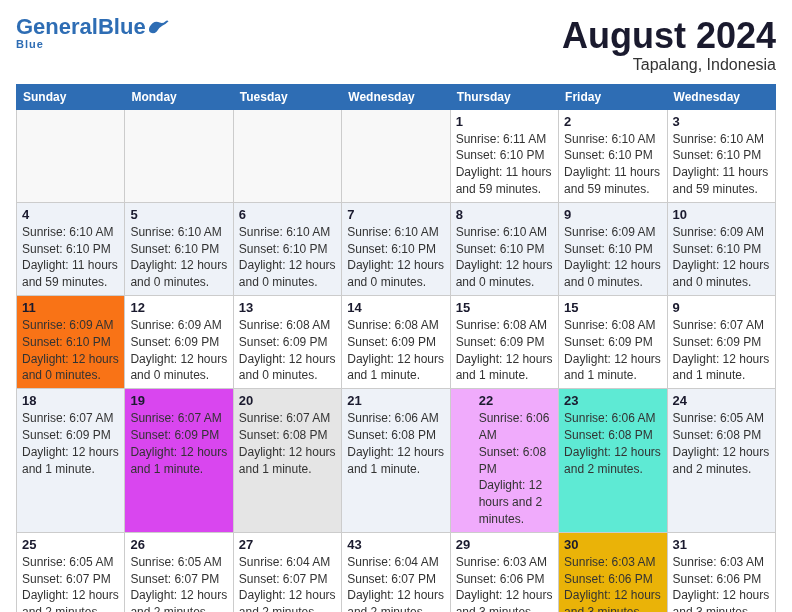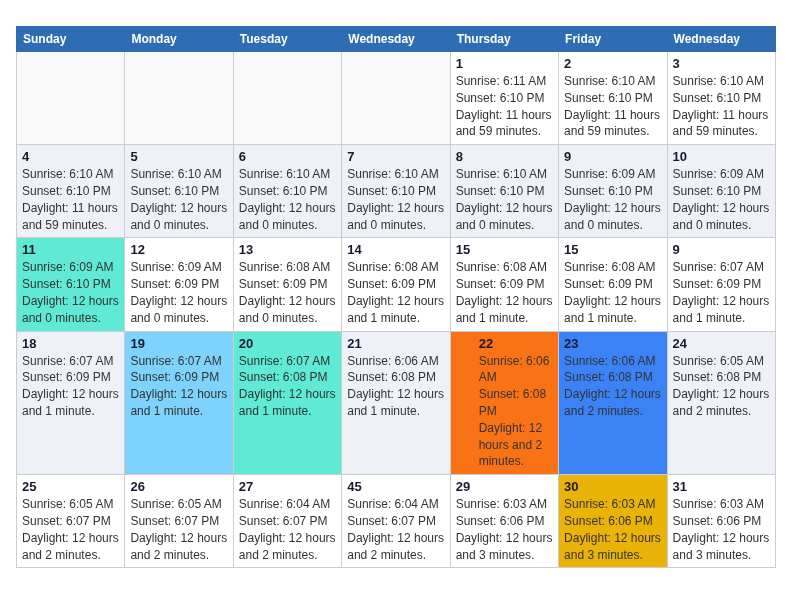--- a/index.html
+++ b/index.html
@@ -98,20 +98,35 @@
       background: #f0f4fa;
     }
     .calendar tbody tr:nth-child(odd) td:not(.empty) {
       background: #fff;
     }
   </style>
 </head>
 <body>
 
 <div class="header">
+  <div class="logo">
+    <div style="display:flex;align-items:center;">
+      <span class="logo-text">
+        <span>General</span><span style="color:#2e6db4;">Blue</span>
+      </span>
+      <svg class="logo-bird" viewBox="0 0 30 24" fill="#2e6db4">
+        <path d="M2,12 Q8,2 16,6 Q20,8 24,4 Q26,2 28,4 Q24,8 20,10 Q16,12 12,18 Q8,22 4,20 Q0,18 2,12Z"></path>
+      </svg>
+    </div>
+    <div class="logo-tagline">Blue</div>
+  </div>
+  <div class="title-block">
+    <div class="month-year">August 2024</div>
+    <div class="location">Tapalang, Indonesia</div>
+  </div>
 </div>
 
 <table class="calendar">
   <thead>
     <tr>
     <th>Sunday</th>
         <th>Monday</th>
         <th>Tuesday</th>
         <th>Wednesday</th>
         <th>Thursday</th>
@@ -162,21 +177,21 @@
         <td style="background: rgb(238, 242, 248);">
           <div class="day-number">9</div>
           <div class="day-info"><span>Sunrise: 6:09 AM</span><br><span>Sunset: 6:10 PM</span><br><span>Daylight: 12 hours and 0 minutes.</span></div>
         </td>
         <td style="background: rgb(238, 242, 248);">
           <div class="day-number">10</div>
           <div class="day-info"><span>Sunrise: 6:09 AM</span><br><span>Sunset: 6:10 PM</span><br><span>Daylight: 12 hours and 0 minutes.</span></div>
         </td>
       </tr>
       <tr>
-        <td style="background: #5eead4;">
+        <td style="background: #f97316;">
           <div class="day-number">11</div>
           <div class="day-info"><span>Sunrise: 6:09 AM</span><br><span>Sunset: 6:10 PM</span><br><span>Daylight: 12 hours and 0 minutes.</span></div>
         </td>
         <td style="background: rgb(255, 255, 255);">
           <div class="day-number">12</div>
           <div class="day-info"><span>Sunrise: 6:09 AM</span><br><span>Sunset: 6:09 PM</span><br><span>Daylight: 12 hours and 0 minutes.</span></div>
         </td>
         <td style="background: rgb(255, 255, 255); margin-left: 25px;">
           <div class="day-number">13</div>
           <div class="day-info"><span>Sunrise: 6:08 AM</span><br><span>Sunset: 6:09 PM</span><br><span>Daylight: 12 hours and 0 minutes.</span></div>
@@ -196,37 +211,37 @@
         <td style="background: rgb(255, 255, 255);">
           <div class="day-number">9</div>
           <div class="day-info"><span>Sunrise: 6:07 AM</span><br><span>Sunset: 6:09 PM</span><br><span>Daylight: 12 hours and 1 minute.</span></div>
         </td>
       </tr>
       <tr>
         <td style="background: rgb(238, 242, 248);">
           <div class="day-number">18</div>
           <div class="day-info"><span>Sunrise: 6:07 AM</span><br><span>Sunset: 6:09 PM</span><br><span>Daylight: 12 hours and 1 minute.</span></div>
         </td>
-        <td style="background: #7dd3fc;">
+        <td style="background: #d946ef;">
           <div class="day-number">19</div>
           <div class="day-info"><span>Sunrise: 6:07 AM</span><br><span>Sunset: 6:09 PM</span><br><span>Daylight: 12 hours and 1 minute.</span></div>
         </td>
-        <td style="background: #5eead4;">
+        <td style="background: #e5e5e5;">
           <div class="day-number">20</div>
           <div class="day-info"><span>Sunrise: 6:07 AM</span><br><span>Sunset: 6:08 PM</span><br><span>Daylight: 12 hours and 1 minute.</span></div>
         </td>
         <td style="background: rgb(238, 242, 248);">
           <div class="day-number">21</div>
           <div class="day-info"><span>Sunrise: 6:06 AM</span><br><span>Sunset: 6:08 PM</span><br><span>Daylight: 12 hours and 1 minute.</span></div>
         </td>
-        <td style="background: #f97316; padding-left: 28px;">
+        <td style="background: #f0abfc; padding-left: 28px;">
           <div class="day-number">22</div>
           <div class="day-info"><span>Sunrise: 6:06 AM</span><br><span>Sunset: 6:08 PM</span><br><span>Daylight: 12 hours and 2 minutes.</span></div>
         </td>
-        <td style="background: #3b82f6;">
+        <td style="background: #5eead4;">
           <div class="day-number">23</div>
           <div class="day-info"><span>Sunrise: 6:06 AM</span><br><span>Sunset: 6:08 PM</span><br><span>Daylight: 12 hours and 2 minutes.</span></div>
         </td>
         <td style="background: rgb(238, 242, 248);">
           <div class="day-number">24</div>
           <div class="day-info"><span>Sunrise: 6:05 AM</span><br><span>Sunset: 6:08 PM</span><br><span>Daylight: 12 hours and 2 minutes.</span></div>
         </td>
       </tr>
       <tr>
         <td style="background: rgb(255, 255, 255);">
@@ -235,21 +250,21 @@
         </td>
         <td style="background: rgb(255, 255, 255);">
           <div class="day-number">26</div>
           <div class="day-info"><span>Sunrise: 6:05 AM</span><br><span>Sunset: 6:07 PM</span><br><span>Daylight: 12 hours and 2 minutes.</span></div>
         </td>
         <td style="background: rgb(255, 255, 255);">
           <div class="day-number">27</div>
           <div class="day-info"><span>Sunrise: 6:04 AM</span><br><span>Sunset: 6:07 PM</span><br><span>Daylight: 12 hours and 2 minutes.</span></div>
         </td>
         <td style="background: rgb(255, 255, 255);">
-          <div class="day-number">45</div>
+          <div class="day-number">43</div>
           <div class="day-info"><span>Sunrise: 6:04 AM</span><br><span>Sunset: 6:07 PM</span><br><span>Daylight: 12 hours and 2 minutes.</span></div>
         </td>
         <td style="background: rgb(255, 255, 255);">
           <div class="day-number">29</div>
           <div class="day-info"><span>Sunrise: 6:03 AM</span><br><span>Sunset: 6:06 PM</span><br><span>Daylight: 12 hours and 3 minutes.</span></div>
         </td>
         <td style="background: #eab308;">
           <div class="day-number">30</div>
           <div class="day-info"><span>Sunrise: 6:03 AM</span><br><span>Sunset: 6:06 PM</span><br><span>Daylight: 12 hours and 3 minutes.</span></div>
         </td>

